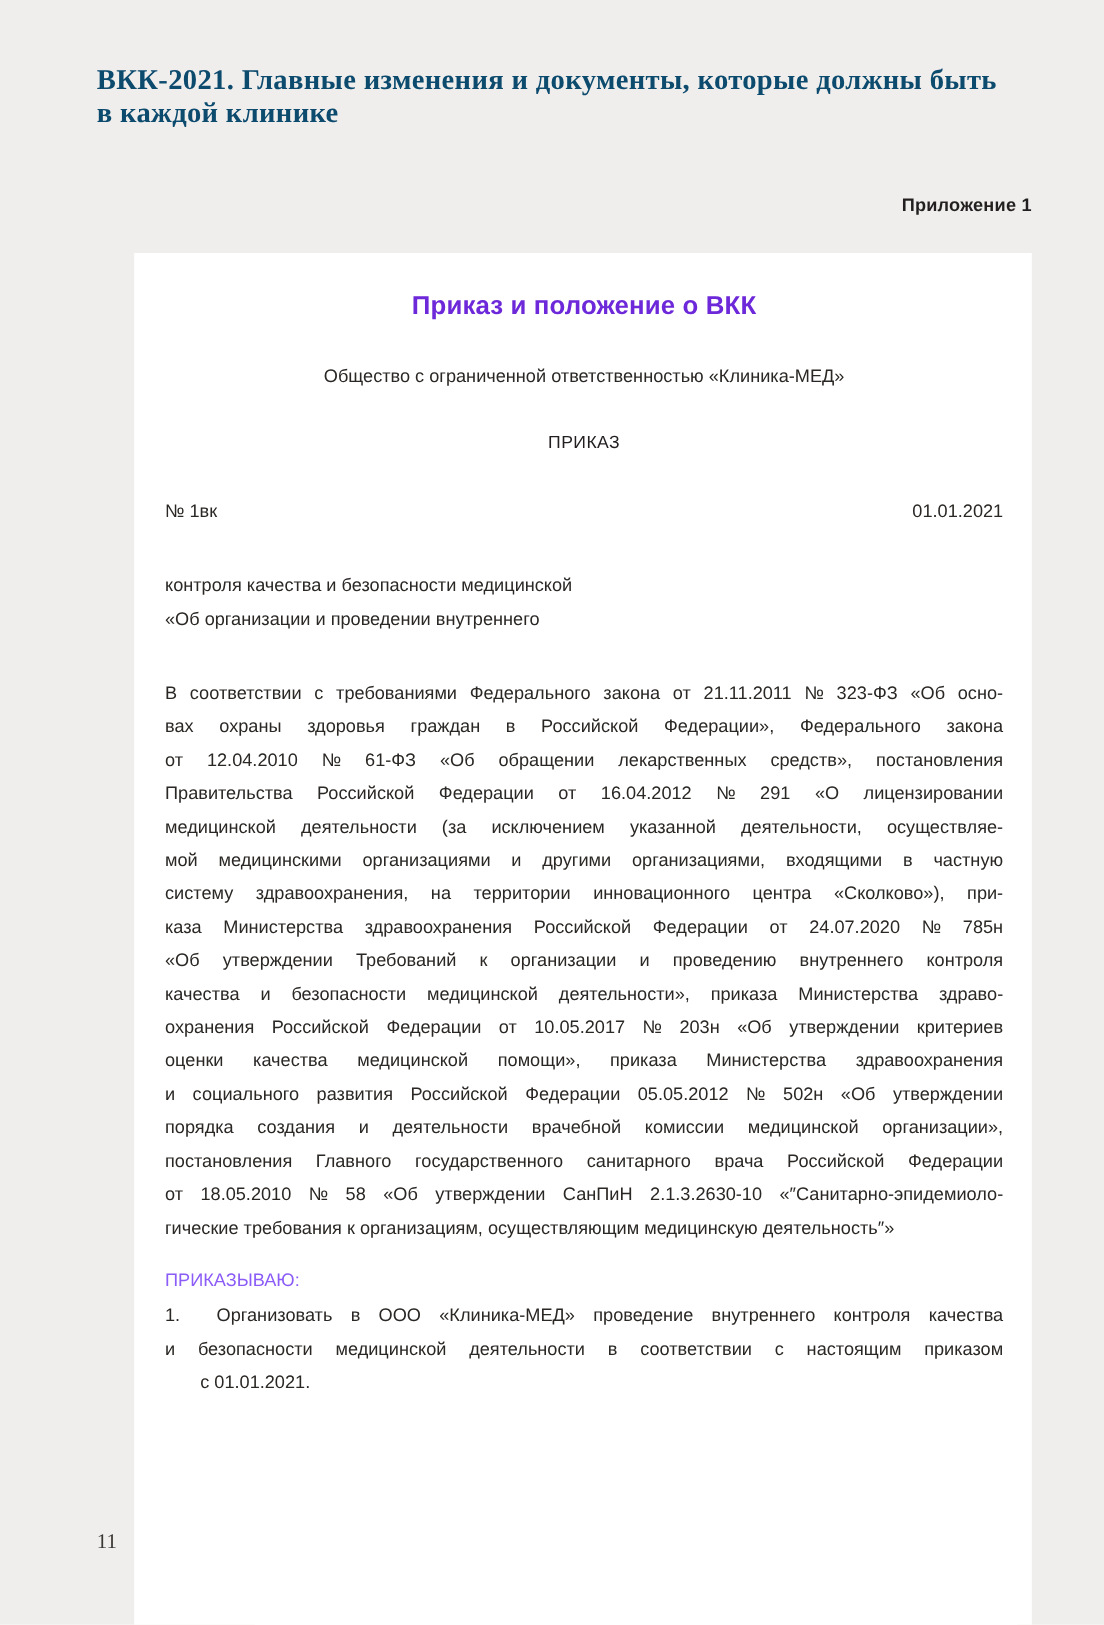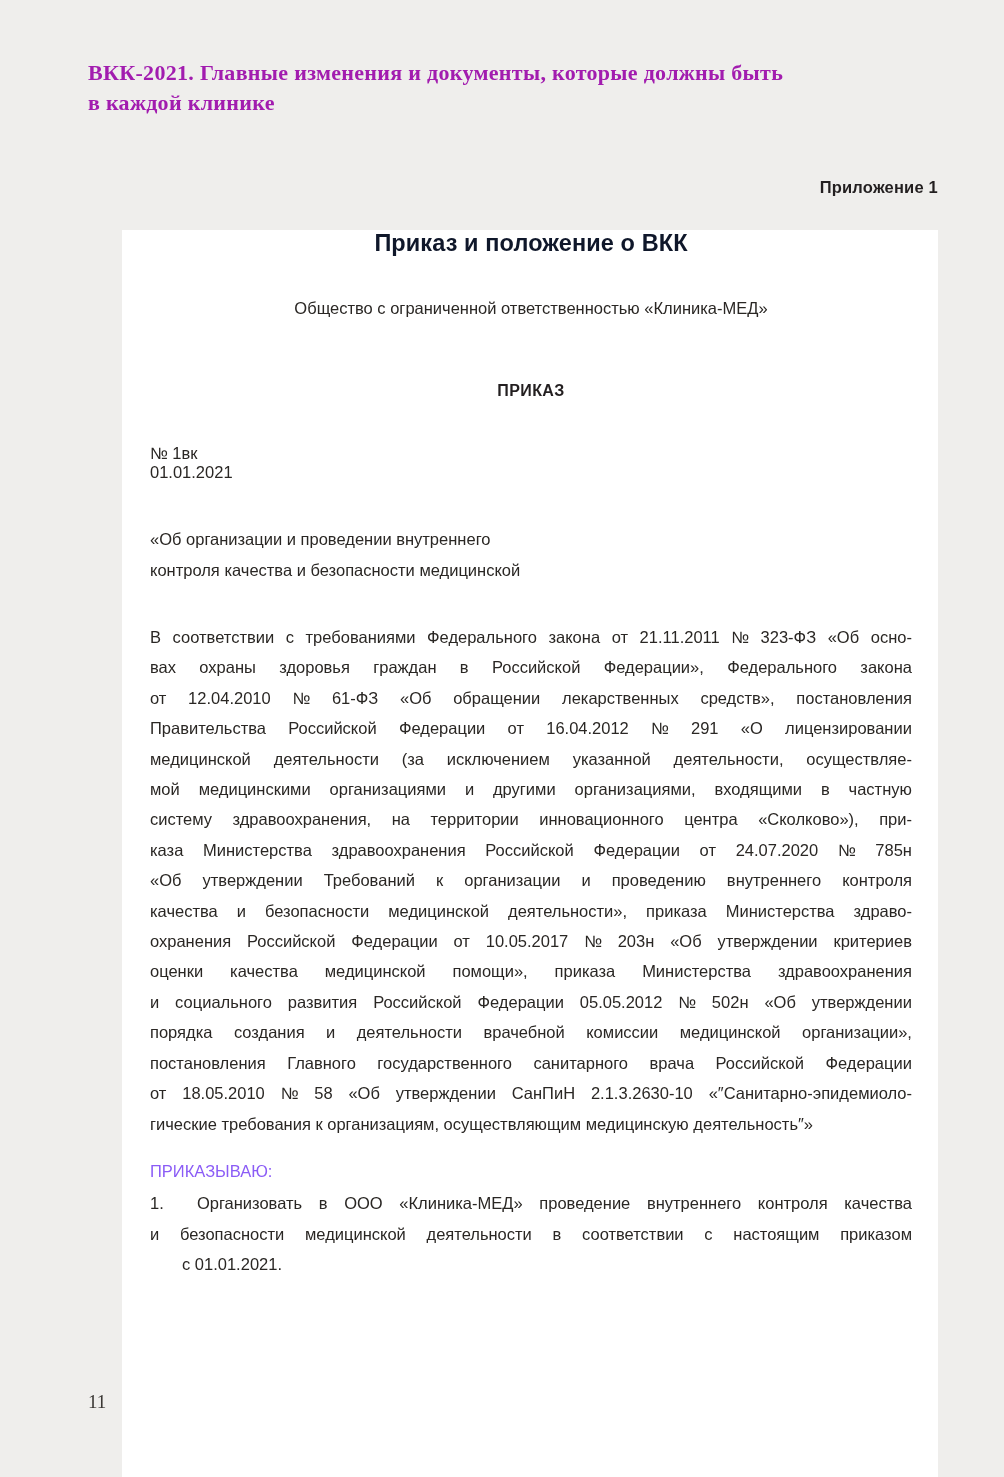--- a/index.html
+++ b/index.html
@@ -17,24 +17,24 @@
   }
 
   
   .running-head {
     position: absolute;
     left: 88px;
     top: 58px;
     width: 800px;
     font-family: "Liberation Serif", serif;
     font-weight: bold;
-    font-size: 22px;
+    font-size: 26px;
     line-height: 30px;
     letter-spacing: 0.3px;
-    color: #a21caf;
+    color: #0c4a6e;
   }
   .running-head .line {
     display: block;
     white-space: pre;
   }
 
   
   .appendix-label {
     position: absolute;
     right: 66px;
@@ -57,50 +57,50 @@
   }
 
   .doc-inner {
     position: absolute;
     left: 28px;
     top: 0;
     width: 762px;
   }
 
   .doc-title {
+    margin-top: 34px;
     text-align: center;
     font-size: 23.5px;
     font-weight: bold;
     letter-spacing: 0.1px;
-    color: #0f172a;
+    color: #6d28d9;
   }
 
   .org-line {
     margin-top: 42px;
     text-align: center;
     font-size: 16.5px;
     color: #2a2724;
   }
 
   .order-word {
-    margin-top: 64px;
+    margin-top: 42px;
     text-align: center;
     font-size: 16px;
-    font-weight: bold;
+    font-weight: normal;
     letter-spacing: 0.4px;
   }
 
   .meta-row {
     margin-top: 44px;
     display: flex;
     justify-content: space-between;
     align-items: baseline;
     font-size: 16.5px;
     color: #2a2724;
-    flex-direction: column;
   }
 
   .subject-block {
     margin-top: 42px;
     font-size: 16.5px;
     line-height: 31px;
     color: #2a2724;
   }
   .subject-block .line { display: block; white-space: pre; }
 
@@ -170,22 +170,22 @@
     <div class="org-line">Общество с ограниченной ответственностью «Клиника-МЕД»</div>
 
     <div class="order-word">ПРИКАЗ</div>
 
     <div class="meta-row">
       <span>№ 1вк</span>
       <span>01.01.2021</span>
     </div>
 
     <div class="subject-block">
+      <span class="line">контроля качества и безопасности медицинской</span>
       <span class="line">«Об организации и проведении внутреннего</span>
-      <span class="line">контроля качества и безопасности медицинской</span>
     </div>
 
     <div class="body-block">
         <div class="jline"><span>В</span><span>соответствии</span><span>с</span><span>требованиями</span><span>Федерального</span><span>закона</span><span>от</span><span>21.11.2011</span><span>№</span><span>323-ФЗ</span><span>«Об</span><span>осно-</span></div>
         <div class="jline"><span>вах</span><span>охраны</span><span>здоровья</span><span>граждан</span><span>в</span><span>Российской</span><span>Федерации»,</span><span>Федерального</span><span>закона</span></div>
         <div class="jline"><span>от</span><span>12.04.2010</span><span>№</span><span>61-ФЗ</span><span>«Об</span><span>обращении</span><span>лекарственных</span><span>средств»,</span><span>постановления</span></div>
         <div class="jline"><span>Правительства</span><span>Российской</span><span>Федерации</span><span>от</span><span>16.04.2012</span><span>№</span><span>291</span><span>«О</span><span>лицензировании</span></div>
         <div class="jline"><span>медицинской</span><span>деятельности</span><span>(за</span><span>исключением</span><span>указанной</span><span>деятельности,</span><span>осуществляе-</span></div>
         <div class="jline"><span>мой</span><span>медицинскими</span><span>организациями</span><span>и</span><span>другими</span><span>организациями,</span><span>входящими</span><span>в</span><span>частную</span></div>
         <div class="jline"><span>систему</span><span>здравоохранения,</span><span>на</span><span>территории</span><span>инновационного</span><span>центра</span><span>«Сколково»),</span><span>при-</span></div>

